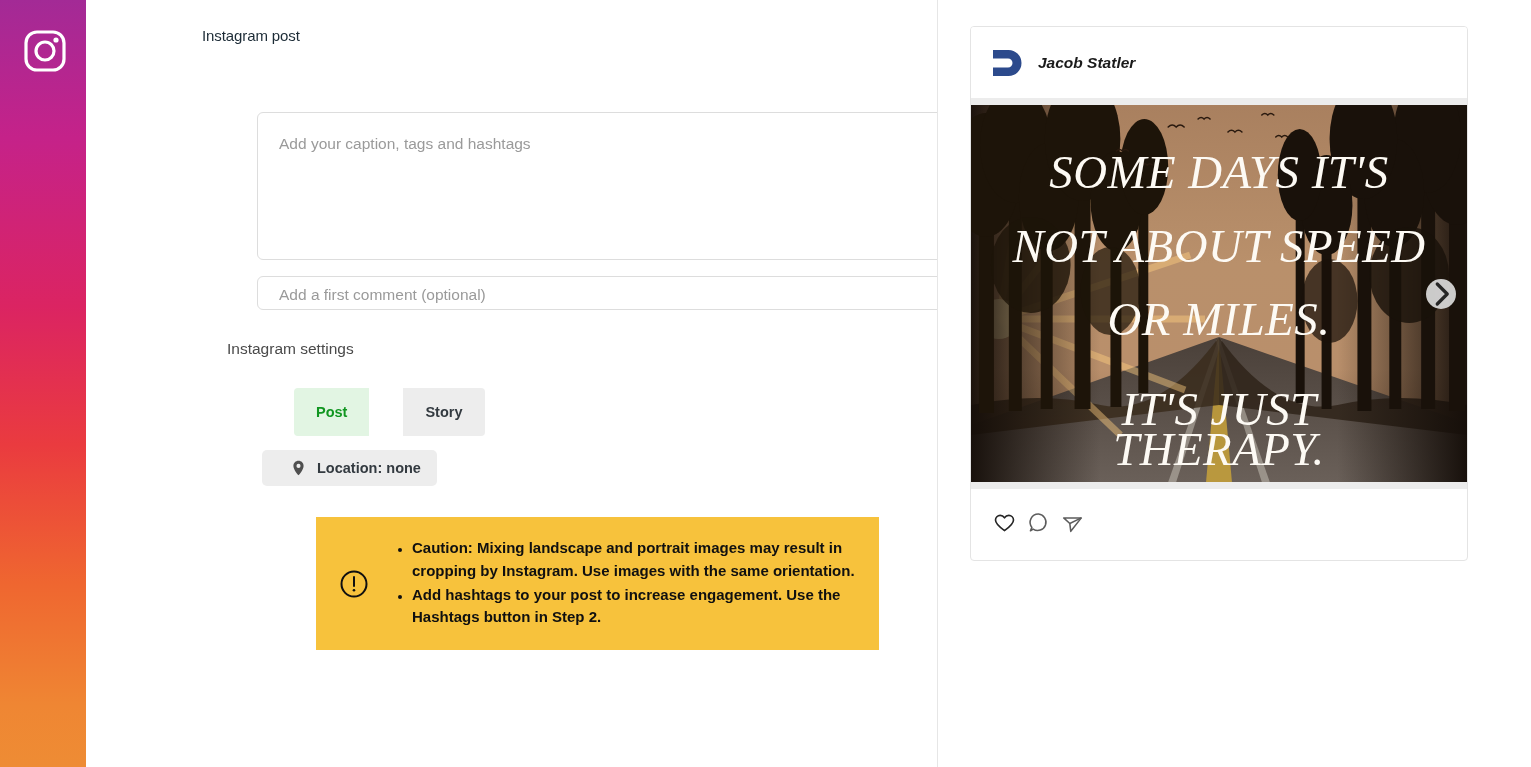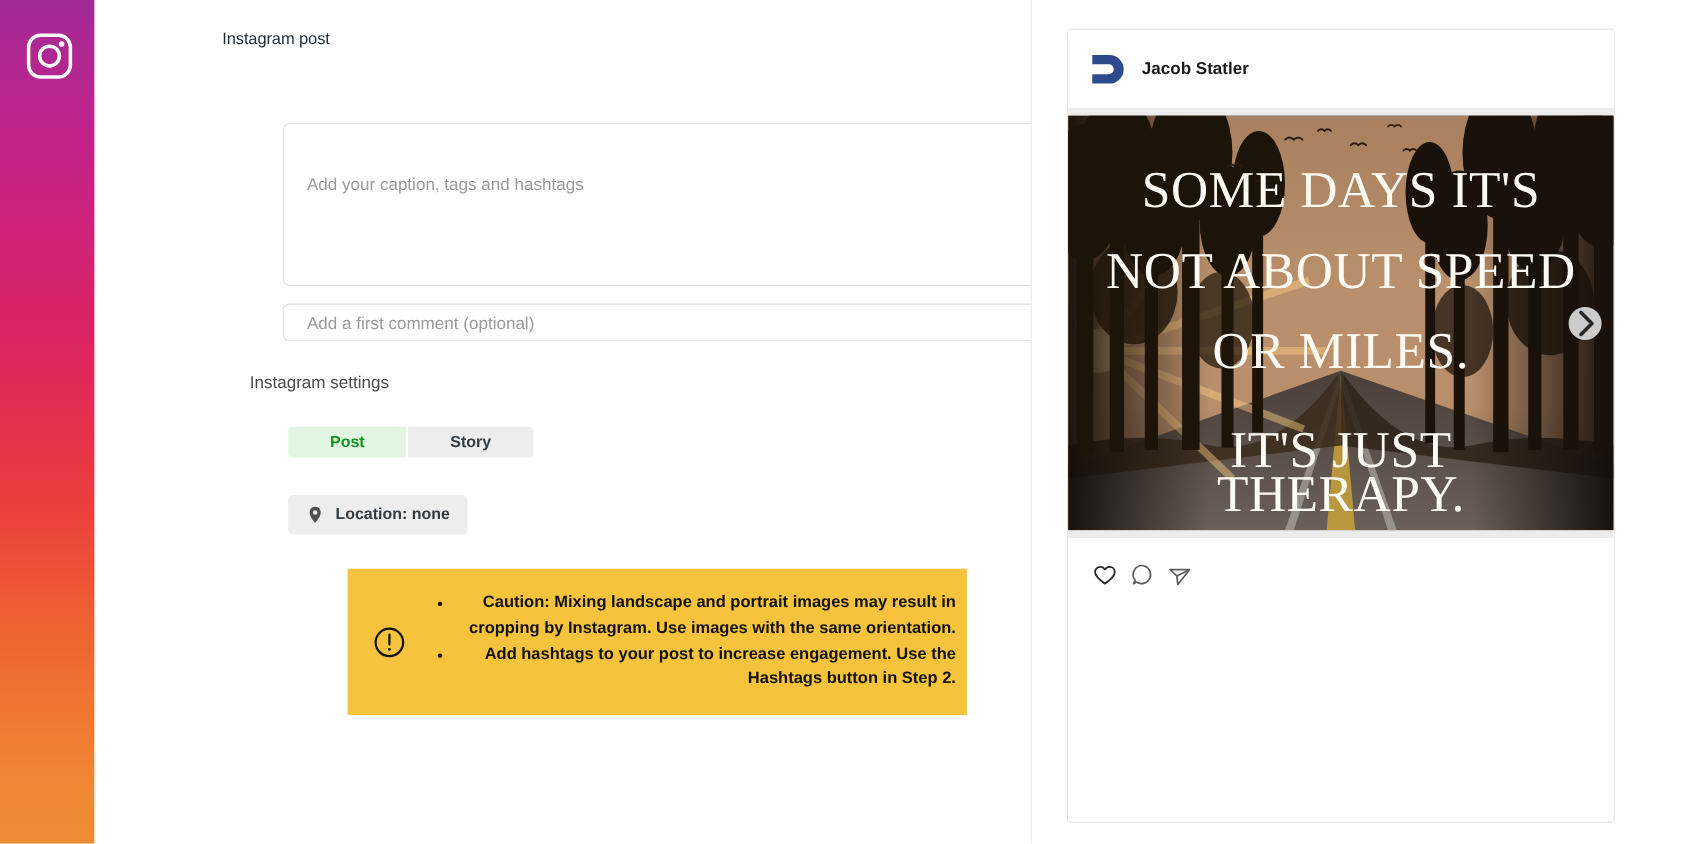--- a/index.html
+++ b/index.html
@@ -48,21 +48,21 @@
   }
 
   .caption-box {
     position: absolute; left: 171px; top: 112px;
     width: 736px; height: 148px;
     border: 1px solid #dddddd; border-radius: 6px;
     background: #fff;
   }
   .caption-ph {
     position: absolute; left: 21px; top: 22px;
-    font-size: 15.5px; color: #9a9a9a; margin-top: 25px;
+    font-size: 15.5px; color: #9a9a9a;
   }
   .emoji-btn {
     position: absolute; width: 23px; height: 23px; cursor: pointer;
   }
   .emoji-caption { right: 14px; bottom: 20px; }
 
   .comment-box {
     position: absolute; left: 171px; top: 276px;
     width: 736px; height: 34px;
     border: 1px solid #dddddd; border-radius: 6px;
@@ -78,68 +78,68 @@
     width: 10px; height: 10px; cursor: nwse-resize;
   }
 
   .settings-label {
     position: absolute; left: 141px; top: 340px;
     font-size: 15.5px; color: #4a4a4a;
   }
 
   .seg-group { position: absolute; left: 176px; top: 388px; display: flex; gap: 2px; }
   .seg {
-    height: 28px; padding: 0 38px;
+    height: 48px; padding: 0 22px;
     display: flex; align-items: center; justify-content: center;
     font-size: 14.5px; font-weight: 700;
-    border: none; cursor: pointer; font-family: inherit;
+    border: none; cursor: pointer; font-family: inherit; margin-left: 32px;
   }
   .seg-on  { background: #e2f5e3; color: #119621; border-radius: 4px 0 0 4px; }
   .seg-off { background: #ededed; color: #333a40; border-radius: 0 4px 4px 0; text-align: right; }
 
   .loc-btn {
     position: absolute; left: 176px; top: 450px;
-    height: 36px; padding: 0 16px 0 16px;
+    height: 36px; padding: 0 16px 0 28px;
     display: flex; align-items: center; gap: 10px;
     background: #ededed; border: none; border-radius: 5px;
     font-size: 14.5px; font-weight: 700; color: #333a40;
     cursor: pointer; font-family: inherit;
   }
 
   .warn {
     position: absolute; left: 230px; top: 517px;
     width: 563px; min-height: 133px;
     background: #f7c23c;
     display: flex; align-items: center; gap: 0;
     padding: 16px 10px 16px 16px;
   }
   .warn-icon { flex: 0 0 44px; display: flex; justify-content: center; }
-  .warn-list { list-style: disc; padding-left: 24px; margin-left: 12px; text-align: right; }
+  .warn-list { list-style: disc; padding-left: 24px; margin-left: 12px; }
   .warn-list li {
     font-size: 15px; font-weight: 700; color: #101010;
     line-height: 1.53; margin-bottom: 1px;
   }
   .warn-list li::marker { font-size: 12px; }
 
   
   .v-divider {
     position: absolute; left: 937px; top: 0;
     width: 1px; height: 767px; background: #e6e6e6;
   }
 
   
   .preview-col {
     position: absolute; left: 938px; top: 0;
     width: 593px; height: 767px; background: #fff;
   }
   .ig-card {
     position: absolute; left: 32px; top: 26px;
-    width: 498px; height: 722px;
+    width: 498px; height: 535px;
     border: 1px solid #e4e4e4; border-radius: 4px;
-    background: #fff; overflow: hidden;
+    background: #fff; overflow: hidden; font-style: italic;
   }
   .ig-head {
     height: 71px; display: flex; align-items: center; gap: 15px;
     padding: 0 18px; background: #fff;
   }
   .ig-avatar { width: 34px; height: 34px; flex: 0 0 34px; }
   .ig-name { font-size: 15.5px; font-weight: 700; color: #1a1a1a; }
   .ig-sep { height: 7px; background: #ececec; }
 
   .ig-media {

